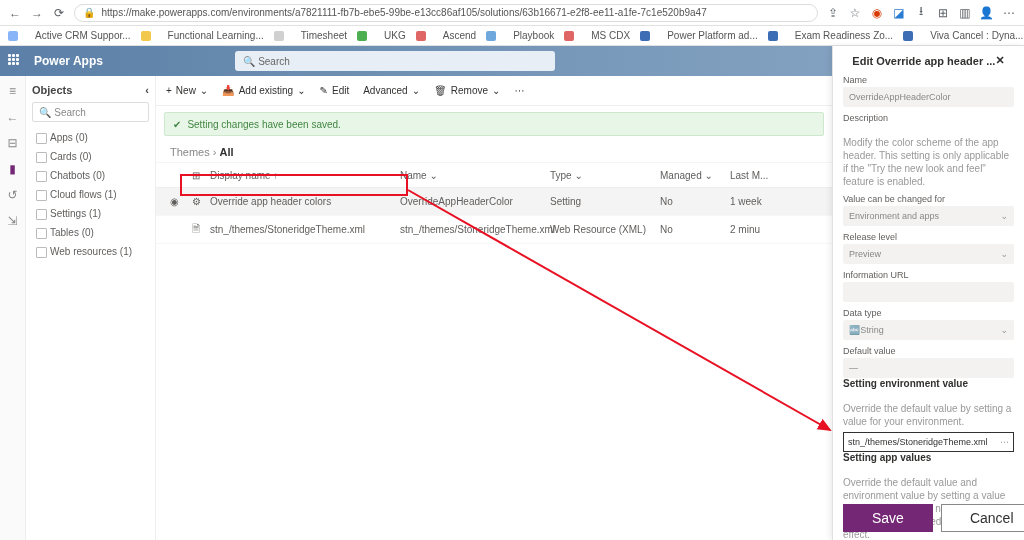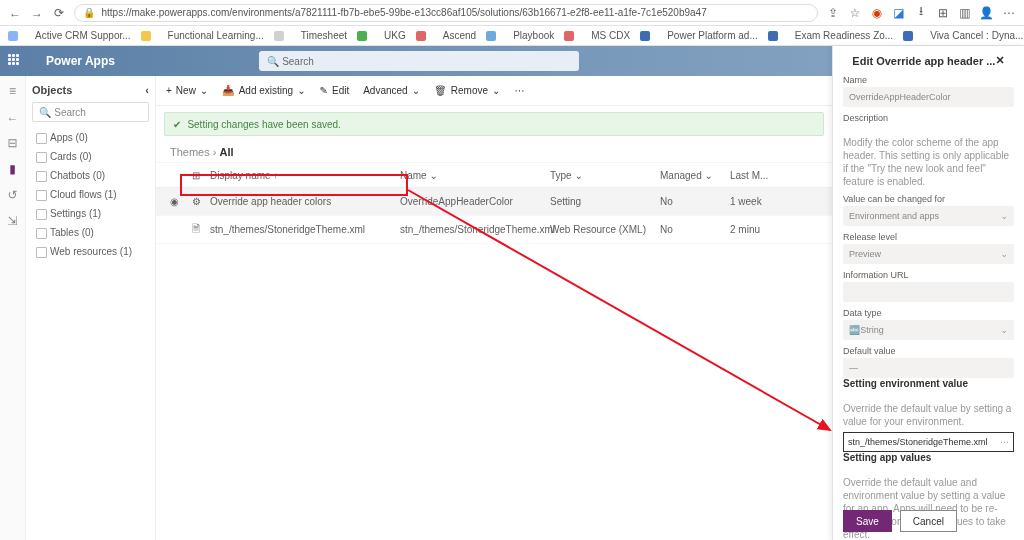--- a/index.html
+++ b/index.html
@@ -6,21 +6,21 @@
   body{margin:0;font-family:"Segoe UI",Arial,sans-serif;font-size:11px;color:#323130;background:#fff;overflow:hidden;width:1024px;height:540px}
   
   .browser-bar{height:26px;display:flex;align-items:center;gap:8px;padding:0 8px;border-bottom:1px solid #e1e1e1;background:#fff}
   .brw-btn{width:14px;height:14px;display:flex;align-items:center;justify-content:center;color:#5f6368;font-size:12px}
   .url-box{flex:1;height:18px;border:1px solid #ddd;border-radius:10px;display:flex;align-items:center;padding:0 8px;font-size:10px;color:#555;gap:6px}
   .brw-icon{width:14px;height:14px;color:#5f6368;font-size:12px;display:flex;align-items:center;justify-content:center}
   .bookmarks{height:20px;display:flex;align-items:center;gap:10px;padding:0 8px;border-bottom:1px solid #e1e1e1;background:#fff;font-size:10px;color:#555}
   .bm{display:flex;align-items:center;gap:17px;white-space:nowrap}
   .bm .ic{width:10px;height:10px;border-radius:2px;background:#8ab4f8}
   
-  .pa-header{height:30px;background:linear-gradient(90deg,#5b7fa7 0%,#6a8db0 30%,#7a9abb 60%,#8aa7c5 100%);display:flex;align-items:center;color:#fff;padding:0 8px;gap:24px}
+  .pa-header{height:30px;background:linear-gradient(90deg,#5b7fa7 0%,#6a8db0 30%,#7a9abb 60%,#8aa7c5 100%);display:flex;align-items:center;color:#fff;padding:0 8px;gap:12px}
   .pa-header .waffle{width:14px;height:14px;display:grid;grid-template-columns:repeat(3,3px);grid-template-rows:repeat(3,3px);gap:1px}
   .pa-header .waffle span{background:#fff;border-radius:1px}
   .pa-search{flex:0 0 320px;margin-left:120px;height:20px;background:#e8eef5;border-radius:3px;display:flex;align-items:center;color:#666;font-size:10px;padding:0 8px}
   .pa-user{margin-left:auto;display:flex;align-items:center;gap:6px;font-size:9px;color:#eaf1f8}
   .pa-user .av{width:20px;height:20px;border-radius:50%;background:#d0a060}
   
   .rail{position:absolute;left:0;top:76px;bottom:0;width:26px;border-right:1px solid #eee;background:#fafafa;display:flex;flex-direction:column;align-items:center;gap:12px;padding-top:8px;color:#888}
   .rail span{font-size:12px}
   .rail .active{color:#742774}
   
@@ -52,21 +52,21 @@
   
   .panel{position:absolute;right:0;top:46px;bottom:0;width:192px;background:#fff;border-left:1px solid #e1e1e1;box-shadow:-2px 0 6px rgba(0,0,0,.08);padding:8px 10px;overflow:hidden}
   .panel h3{margin:0 0 8px;font-size:11px;font-weight:600;display:flex;justify-content:center;align-items:center}
   .lbl{font-size:9px;color:#605e5c;margin-top:6px}
   .fld{height:20px;background:#f3f2f1;border-radius:2px;font-size:9px;color:#888;display:flex;align-items:center;padding:0 6px;margin-top:2px}
   .fld.chev::after{content:"⌄";margin-left:auto;color:#999}
   .desc{font-size:10px;color:#999;line-height:1.3;margin-top:13px}
   .sect{font-size:10px;font-weight:600;}
   .inpt{height:20px;border:1px solid #323130;font-size:9px;display:flex;align-items:center;padding:0 4px;margin-top:4px}
   .btns{position:absolute;bottom:8px;left:10px;display:flex;gap:8px}
-  .btn{height:22px;padding:0 12px;font-size:10px;border:1px solid #8a8886;background:#fff;display:flex;align-items:center;cursor:pointer}
+  .btn{height:28px;padding:0 28px;font-size:14px;border:1px solid #8a8886;background:#fff;display:flex;align-items:center;cursor:pointer}
   .btn.primary{background:#742774;border-color:#742774;color:#fff}
   
   svg.arrow{position:absolute;left:0;top:0;pointer-events:none}
 </style>
 </head>
 <body>
 
 <div class="browser-bar">
   <span class="brw-btn">←</span>
   <span class="brw-btn">→</span>

